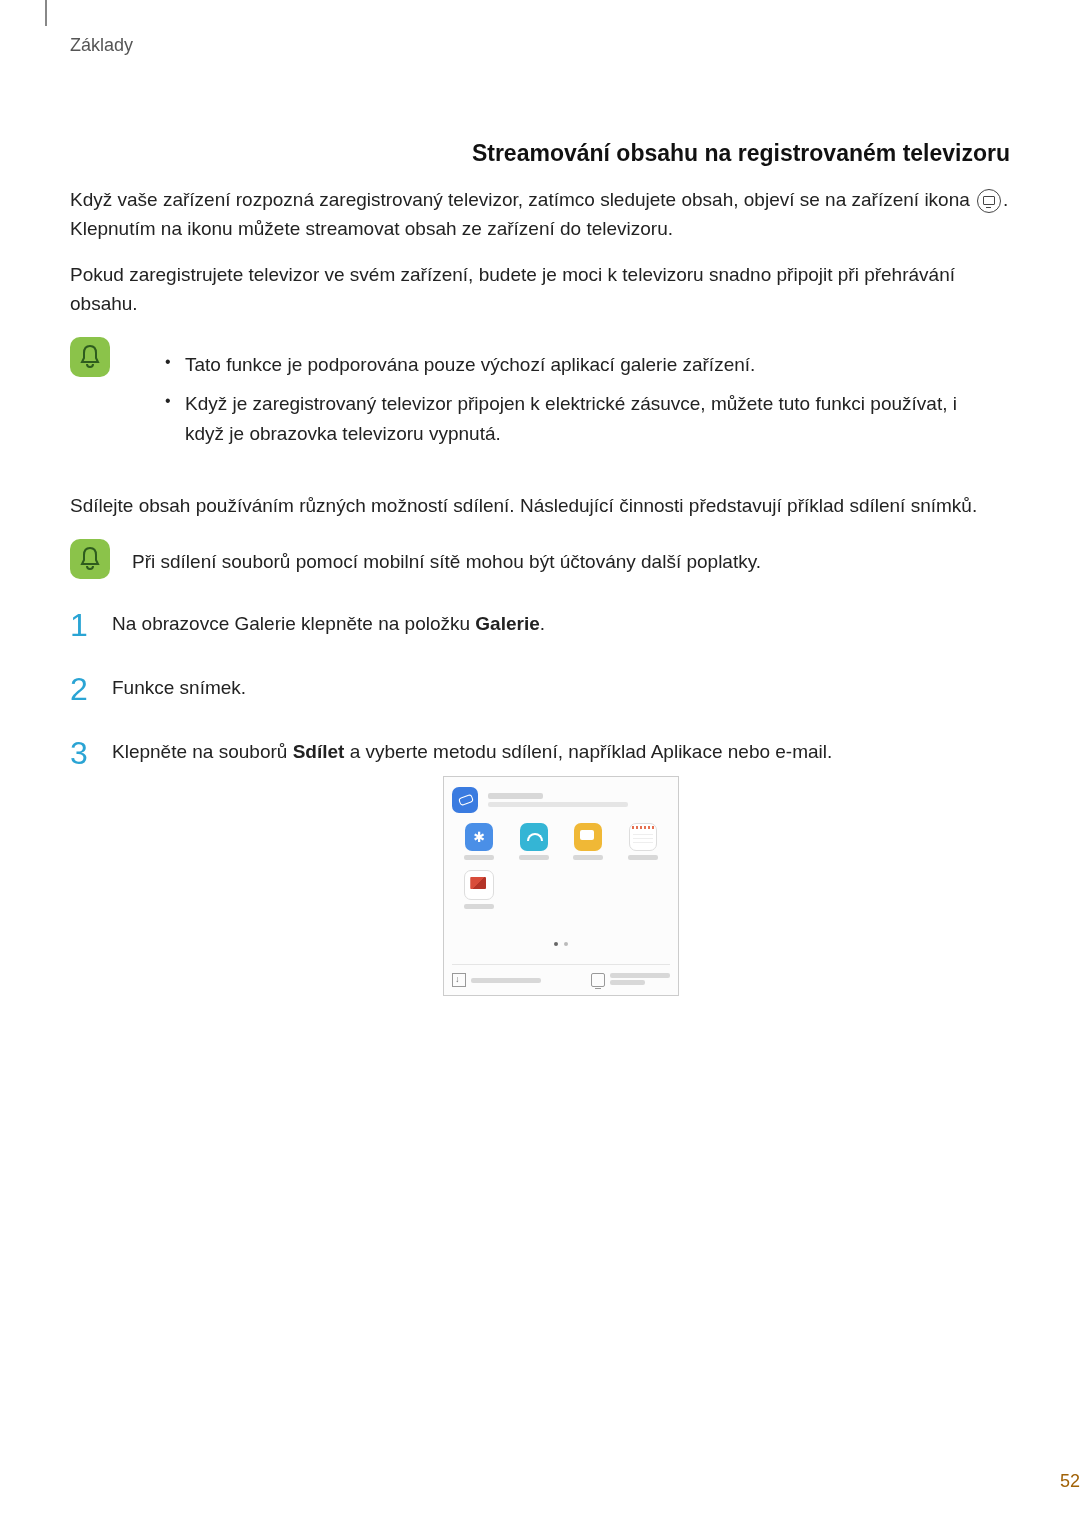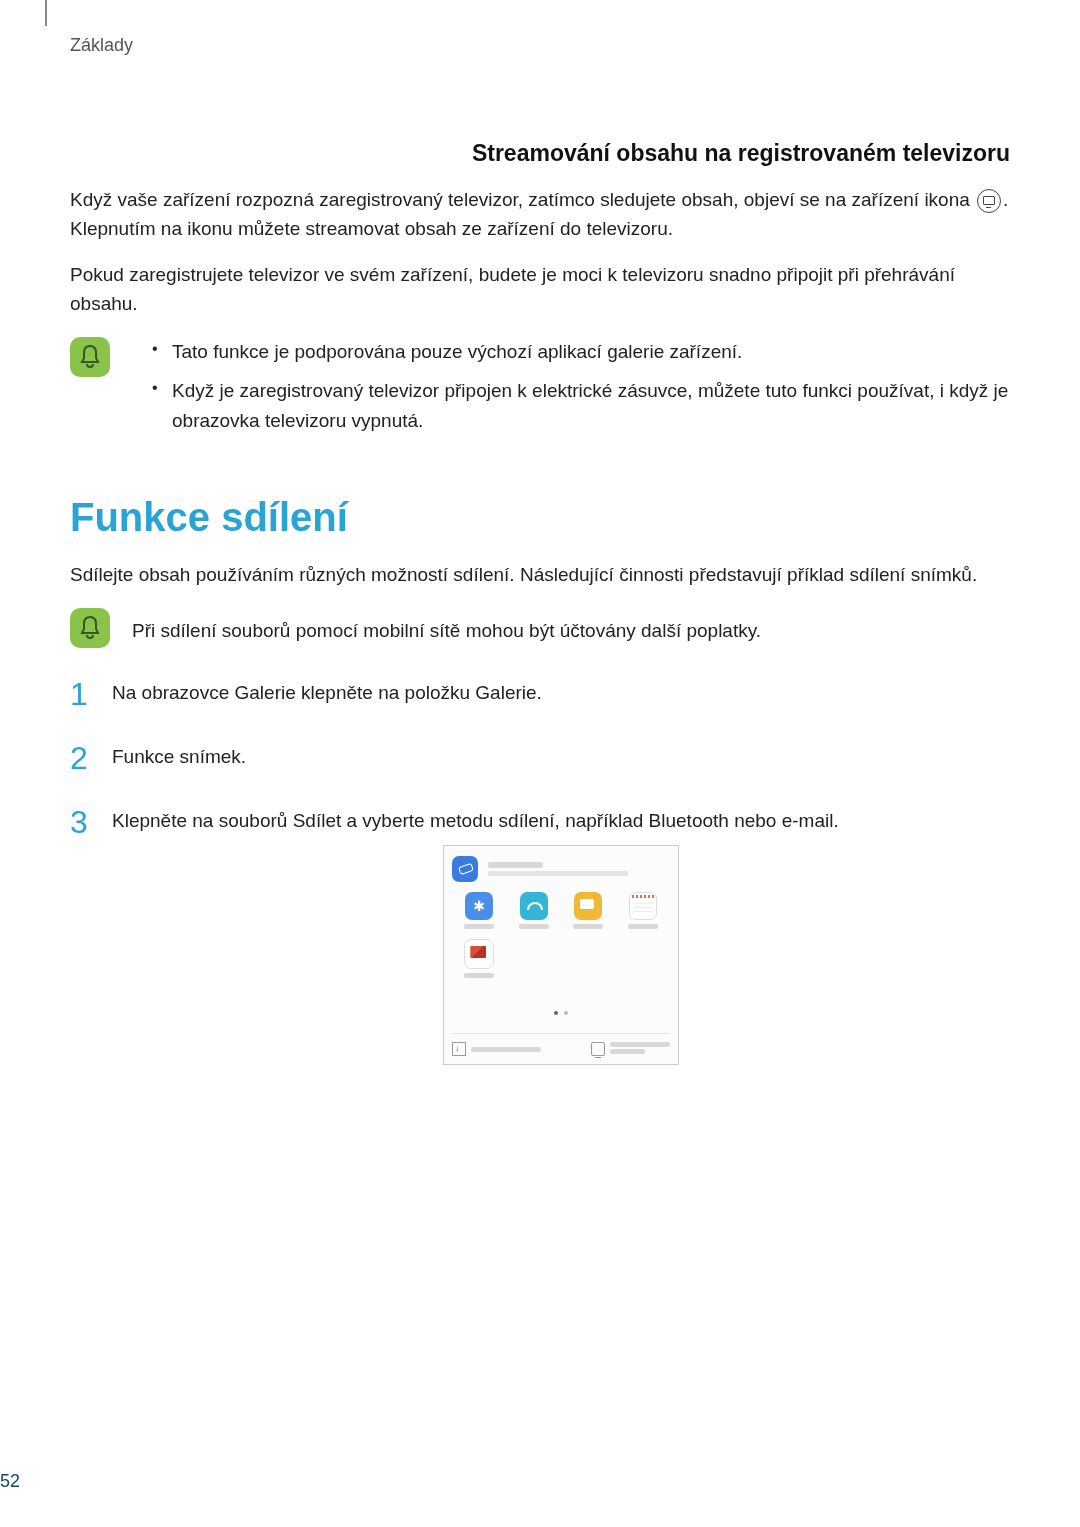--- a/index.html
+++ b/index.html
@@ -89,21 +89,21 @@
     position: absolute;
     left: 8px;
     top: 7px;
   }
   .note-content {
     flex: 1;
     font-size: 19px;
     line-height: 1.55;
   }
   .note-content ul {
-    margin: 0;
+    margin: 13px;
     padding: 0 0 0 20px;
     list-style: none;
   }
   .note-content ul li {
     position: relative;
     padding-left: 20px;
     margin-bottom: 10px;
   }
   .note-content ul li::before {
     content: "•";
@@ -138,21 +138,21 @@
   }
   ol.steps > li::before {
     content: counter(step);
     position: absolute;
     left: 0;
     top: -8px;
     font-size: 32px;
     font-weight: 400;
     color: #2AA4D4;
   }
-  .bold { font-weight: normal; }
+  .bold { font-weight: bold; }
   .share-popup {
     width: 236px;
     margin: 10px auto 0 auto;
     border: 1px solid #ccc;
     background: #fcfcfc;
     padding: 10px 8px 8px 8px;
     box-sizing: border-box;
   }
   .popup-header {
     display: flex;
@@ -319,23 +319,23 @@
     background: #d8d8d8;
     border-radius: 2px;
   }
   .pf-text.s { width: 70px; }
   .pf-text-col .pf-text { width: 60px; margin-bottom: 2px; }
   .pf-text-col .pf-text:last-child { width: 35px; }
   .page-number {
     position: absolute;
     bottom: 35px;
     left: 0; right: 0;
-    text-align: left;
+    text-align: right;
     font-size: 18px;
-    color: #0c4a6e;
+    color: #a16207;
   }
 </style>
 </head>
 <body>
 
 <div class="page">
   <div class="top-crop"></div>
 
   <div class="header-breadcrumb">Základy</div>
 
@@ -355,41 +355,40 @@
       </svg>
     </div>
     <div class="note-content">
       <ul>
         <li>Tato funkce je podporována pouze výchozí aplikací galerie zařízení.</li>
         <li>Když je zaregistrovaný televizor připojen k elektrické zásuvce, můžete tuto funkci používat, i když je obrazovka televizoru vypnutá.</li>
       </ul>
     </div>
   </div>
 
-  <h1 class="main-heading">Funkce sdílení</h1>
 
   <p class="body">Sdílejte obsah používáním různých možností sdílení. Následující činnosti představují příklad sdílení snímků.</p>
 
   <div class="note-block">
     <div class="note-icon">
       <svg width="24" height="26" viewBox="0 0 24 26">
         <path d="M12 2 C8 2 6 5 6 9 L6 14 L4 18 L20 18 L18 14 L18 9 C18 5 16 2 12 2 Z" fill="none" stroke="#2E5C1E" stroke-width="2"></path>
         <path d="M9 20 C9 22 10 23 12 23 C14 23 15 22 15 20" fill="none" stroke="#2E5C1E" stroke-width="2"></path>
       </svg>
     </div>
     <div class="note-content note-single">Při sdílení souborů pomocí mobilní sítě mohou být účtovány další poplatky.</div>
   </div>
 
   <ol class="steps">
     <li>
       <span>Na obrazovce Galerie klepněte na položku </span><span class="bold">Galerie</span><span>.</span>
     </li>
     <li>Funkce snímek.</li>
     <li>
-      <span>Klepněte na souborů </span><span class="bold">Sdílet</span><span> a vyberte metodu sdílení, například Bluetooth nebo e-mail.</span>
+      <span>Klepněte na souborů </span><span class="bold">Sdílet</span><span> a vyberte metodu sdílení, například Aplikace nebo e-mail.</span>
 
       <div class="share-popup">
         <div class="popup-header">
           <div class="hdr-icon"></div>
           <div class="hdr-text">
             <div class="blur-line t1"></div>
             <div class="blur-line t2"></div>
           </div>
         </div>
         <div class="icon-grid">

